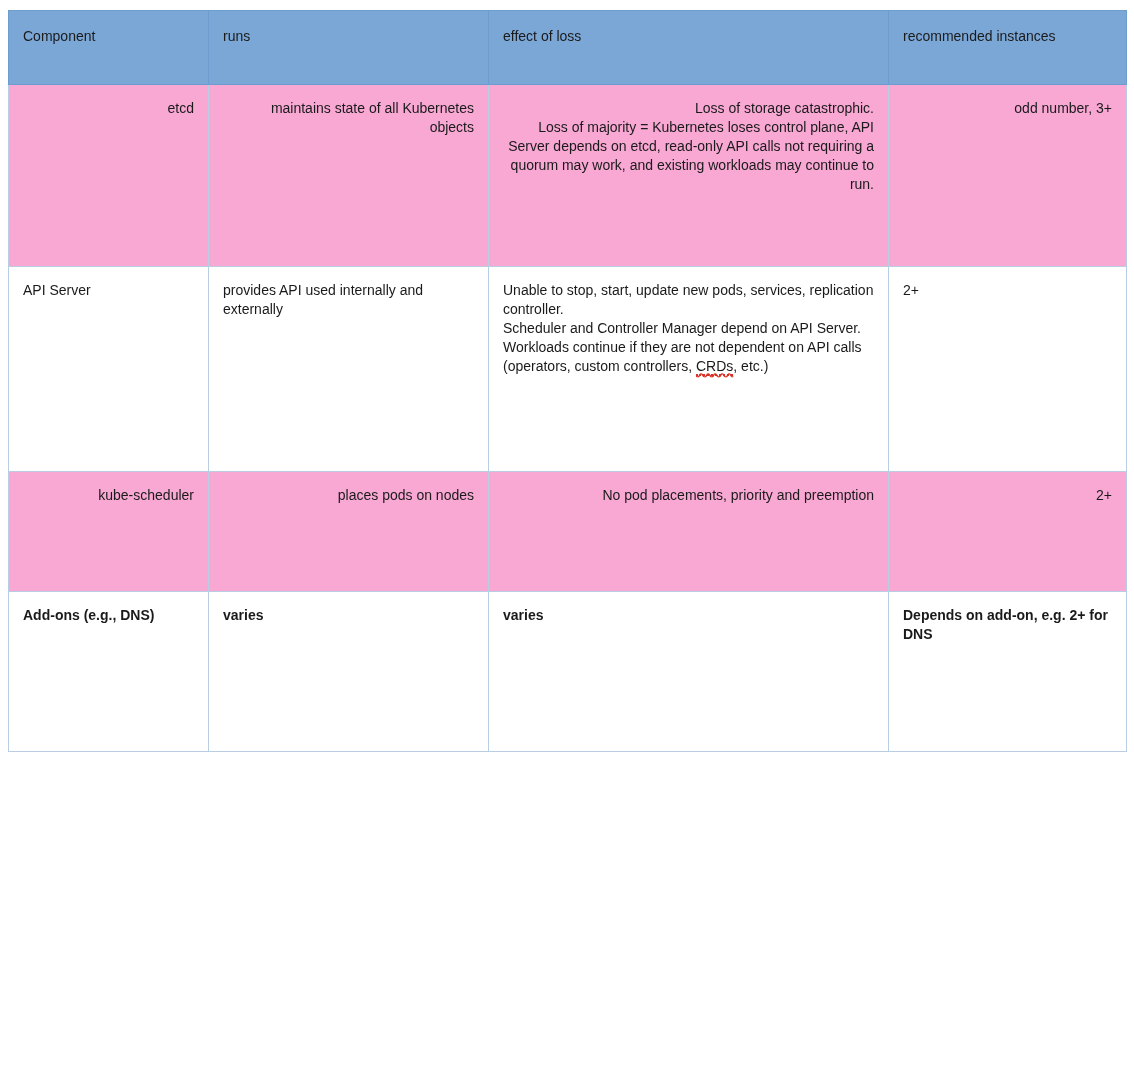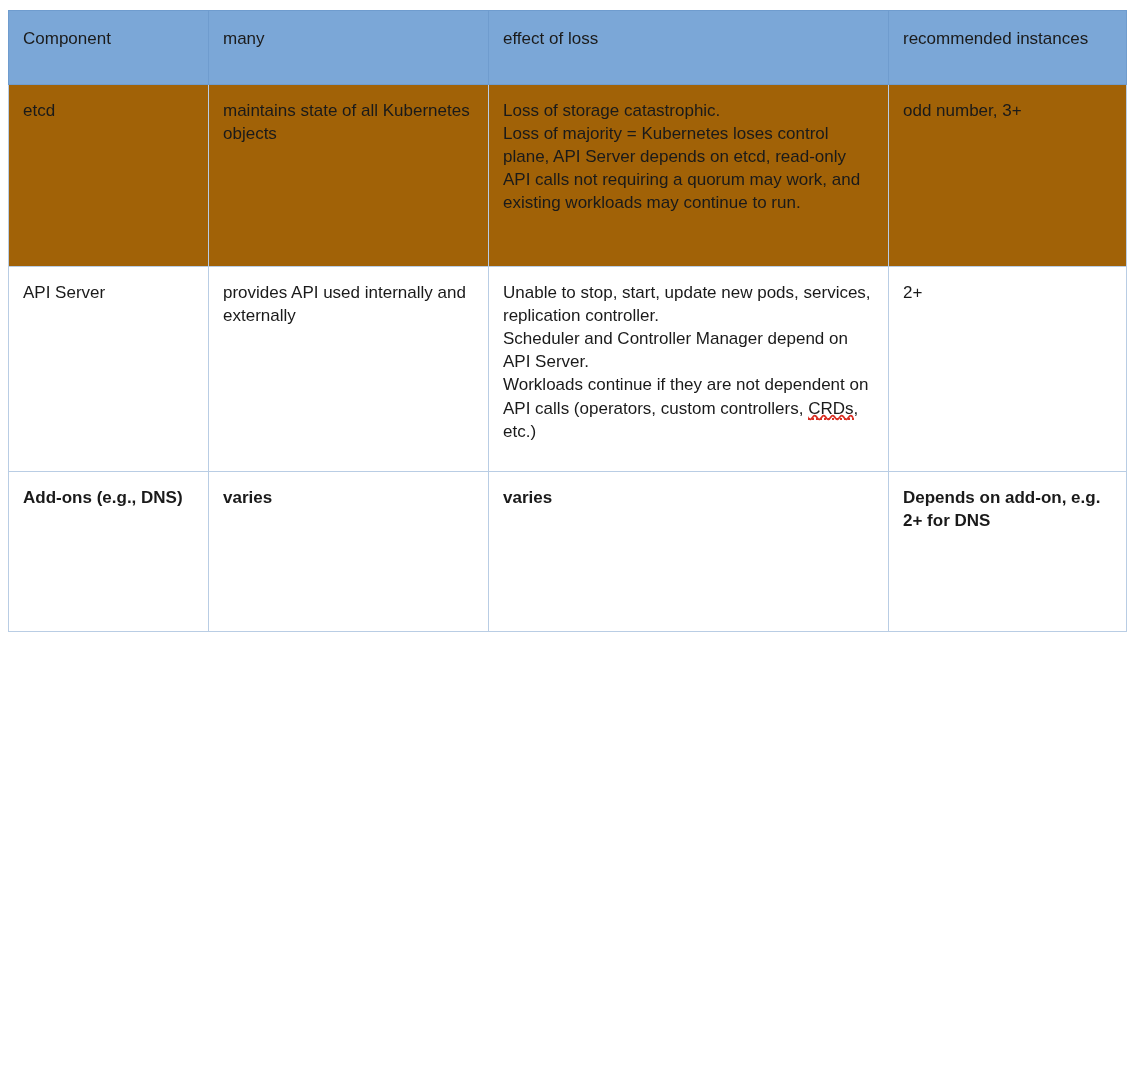--- a/index.html
+++ b/index.html
@@ -16,21 +16,21 @@
   }
   .table-wrap {
     padding: 10px 8px 0 8px;
     box-sizing: border-box;
     width: 1134px;
   }
   table.k8s-table {
     border-collapse: collapse;
     table-layout: fixed;
     width: 1118px;
-    font-size: 17px;
+    font-size: 14px;
     line-height: 1.36;
   }
   table.k8s-table col.c0 { width: 200px; }
   table.k8s-table col.c1 { width: 280px; }
   table.k8s-table col.c2 { width: 400px; }
   table.k8s-table col.c3 { width: 238px; }
 
   thead th {
     background: #7ba7d7;
     color: #1b1b1b;
@@ -43,21 +43,22 @@
     box-sizing: border-box;
   }
   tbody td {
     vertical-align: top;
     padding: 14px 14px 14px 14px;
     border: 1px solid #b9cde4;
     box-sizing: border-box;
     white-space: pre-line;
   }
   tbody tr.shade td {
-    background: #a16207;
+    background: #f9a8d4;
+    text-align: right;
   }
   tbody tr.plain td {
     background: #ffffff;
   }
   tbody tr.r0 td { height: 182px; }
   tbody tr.r1 td { height: 205px; }
   tbody tr.r2 td { height: 120px; }
   tbody tr.r3 td { height: 145px; }
   tbody tr.r4 td { height: 140px; }
   tbody tr.r5 td { height: 160px; font-weight: bold; }
@@ -77,41 +78,47 @@
   <table class="k8s-table">
     <colgroup>
       <col class="c0">
         <col class="c1">
         <col class="c2">
         <col class="c3">
     </colgroup>
     <thead>
       <tr>
         <th>Component</th>
-        <th>many</th>
+        <th>runs</th>
         <th>effect of loss</th>
         <th>recommended instances</th>
       </tr>
     </thead>
     <tbody>
       <tr class="shade r0">
         <td>etcd</td>
         <td>maintains state of all Kubernetes objects</td>
         <td>Loss of storage catastrophic.
 Loss of majority = Kubernetes loses control plane, API Server depends on etcd, read-only API calls not requiring a quorum may work, and existing workloads may continue to run.</td>
         <td>odd number, 3+</td>
       </tr>
       <tr class="plain r1">
         <td>API Server</td>
         <td>provides API used internally and externally</td>
         <td>Unable to stop, start, update new pods, services, replication controller.
 Scheduler and Controller Manager depend on API Server.
 Workloads continue if they are not dependent on API calls (operators, custom controllers, <span class="spell">CRDs</span>, etc.)</td>
         <td>2+</td>
       </tr>
+      <tr class="shade r2">
+        <td>kube-scheduler</td>
+        <td>places pods on nodes</td>
+        <td>No pod placements, priority and preemption</td>
+        <td>2+</td>
+      </tr>
       <tr class="plain r5">
         <td>Add-ons (e.g., DNS)</td>
         <td>varies</td>
         <td>varies</td>
         <td>Depends on add-on, e.g. 2+ for DNS</td>
       </tr>
     </tbody>
   </table>
 </div>
 

